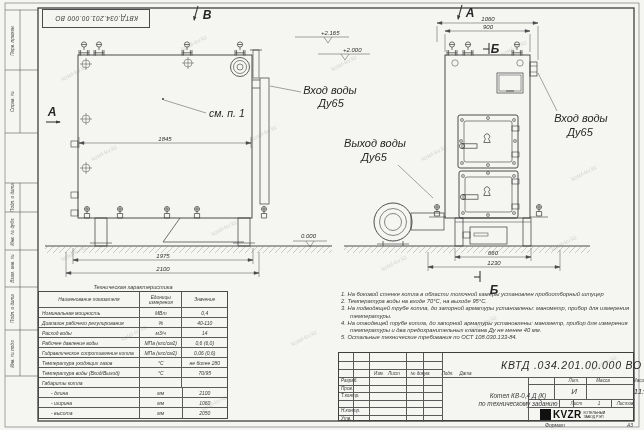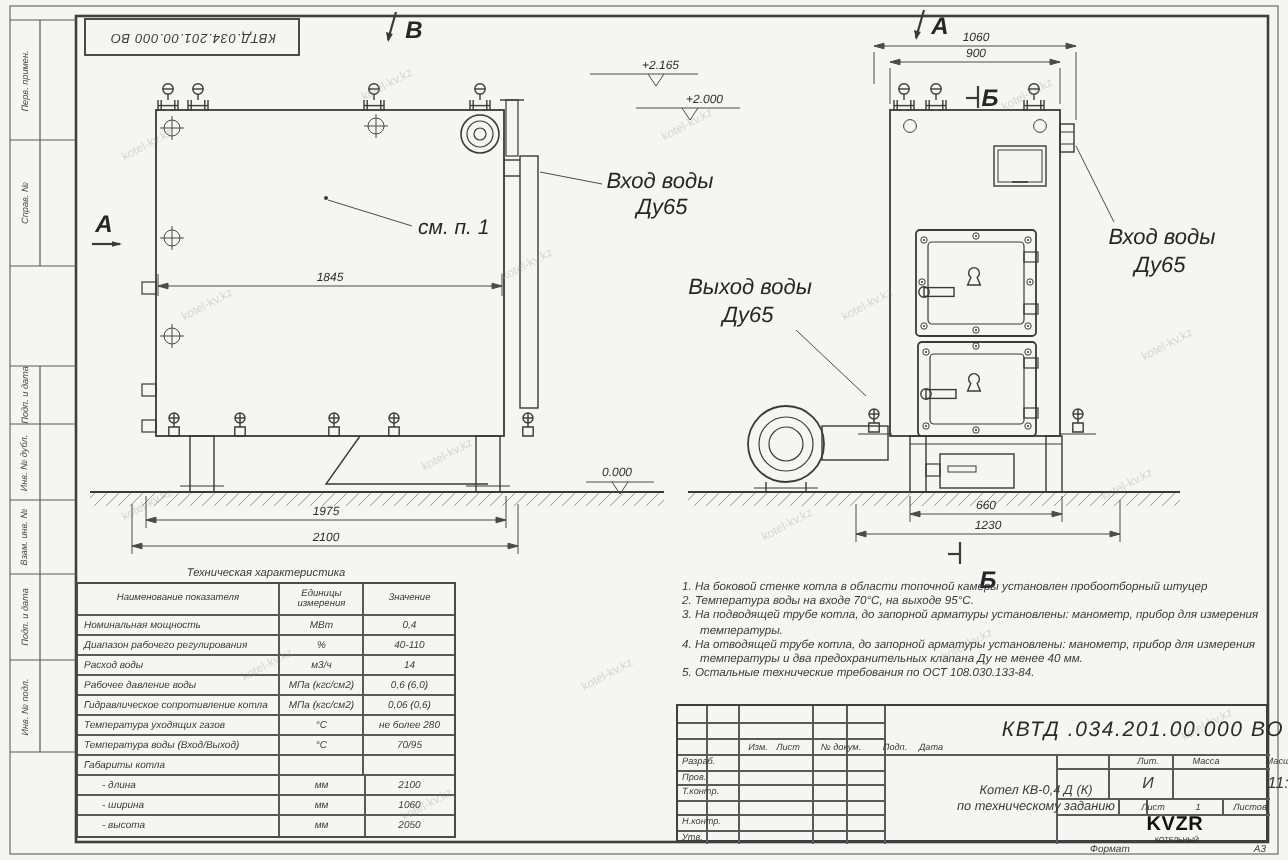--- a/index.html
+++ b/index.html
@@ -488,21 +488,21 @@
     <div class="cell" style="left:215px;top:24px;width:32px;height:7px;">Масса</div>
     <div class="cell" style="left:247px;top:24px;width:49px;height:7px;">Масштаб</div>
     <div class="cell big" style="left:189px;top:31px;width:26px;height:15px;">И</div>
     <div class="cell big" style="left:247px;top:31px;width:49px;height:15px;">11:15</div>
 
     <div class="cell" style="left:189px;top:46px;width:31px;height:8px;">Лист</div>
     <div class="cell" style="left:220px;top:46px;width:14px;height:8px;">1</div>
     <div class="cell" style="left:234px;top:46px;width:38px;height:8px;">Листов</div>
     <div class="cell" style="left:272px;top:46px;width:24px;height:8px;">2</div>
 
-    <div class="cell" id="brandbox" style="left:189px;top:54px;width:107px;height:15px;flex-direction:column;">
+    <div class="cell" id="brandbox" style="left:189px;top:54px;width:107px;height:15px;">
       <div id="brandsq"></div>
       <div id="brandtxt">KVZR</div>
       <div class="brandname">
         <span>КОТЕЛЬНЫЙ</span>
         <span>ЗАВОД РЭП</span>
       </div>
     </div>
   </div>
   <div id="format">
     <span>Формат</span>

